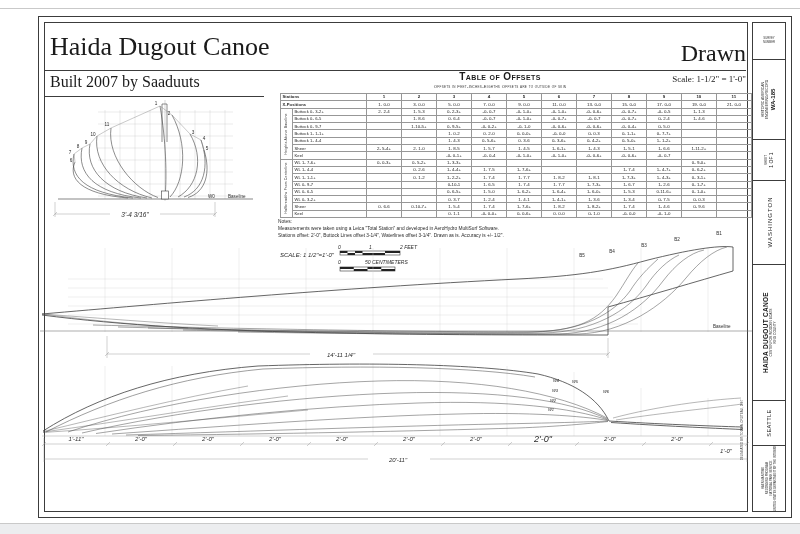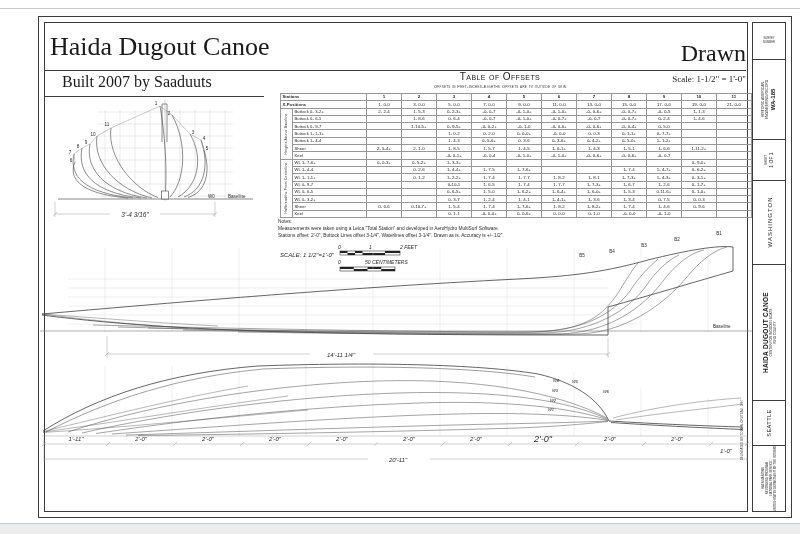--- a/index.html
+++ b/index.html
@@ -37,26 +37,26 @@
 
 <div class="hline" style="left:0;top:8px;width:800px"></div>
 <div class="hline" style="left:0;top:523px;width:800px"></div>
 <div class="abs" style="left:0;top:524px;width:800px;height:10px;background:#ecedef"></div>
 
 <div class="abs" id="outer-frame"></div>
 <div class="abs" id="inner-frame"></div>
 
 <div class="abs serif" style="left:50px;top:32px;font-size:26px">Haida Dugout Canoe</div>
 <div class="rule" style="left:44px;top:70px;width:702px;height:1px"></div>
-<div class="abs serif" style="left:62px;top:73px;font-size:16px">Built 2007 by Saaduuts</div>
+<div class="abs serif" style="left:50px;top:73px;font-size:16px">Built 2007 by Saaduuts</div>
 <div class="rule" style="left:44px;top:96px;width:220px;height:1px"></div>
 <div class="abs serif" style="left:600px;top:40px;width:146px;text-align:right;font-size:24px">Drawn</div>
 <div class="abs serif" style="left:560px;top:74px;width:186px;text-align:right;font-size:9px">Scale: 1-1/2" = 1'-0"</div>
 
-<div class="abs" style="left:330px;top:71px;width:340px;text-align:center;font-weight:normal;font-size:10px;font-variant:small-caps;letter-spacing:.4px">Table of Offsets</div>
+<div class="abs" style="left:330px;top:71px;width:340px;text-align:center;font-weight:bold;font-size:10px;font-variant:small-caps;letter-spacing:.4px">Table of Offsets</div>
 <div class="abs" style="left:330px;top:84px;width:340px;text-align:center;font-size:4.3px;font-variant:small-caps;letter-spacing:.3px;color:#333">Offsets in Feet-Inches-Eighths    Offsets are to outside of skin</div>
 
 <table id="offsets" class="abs" style="left:280px;top:93px">
     <colgroup>
       <col style="width:12px">
       <col style="width:74px">
       <col>
       <col>
       <col>
       <col>

